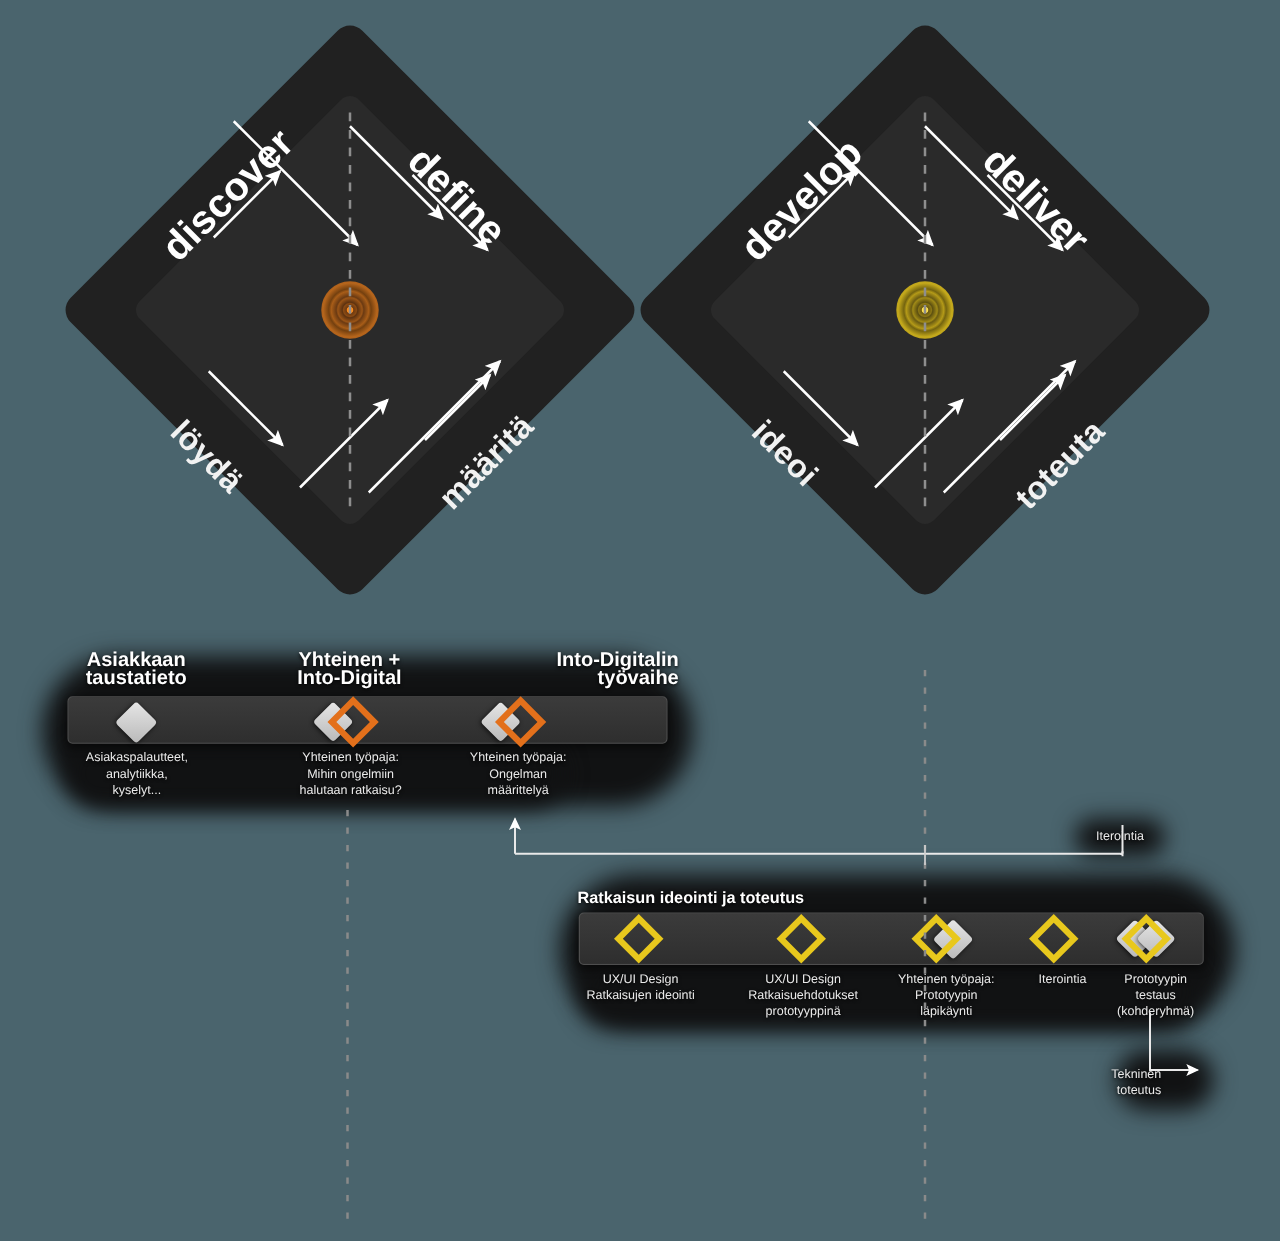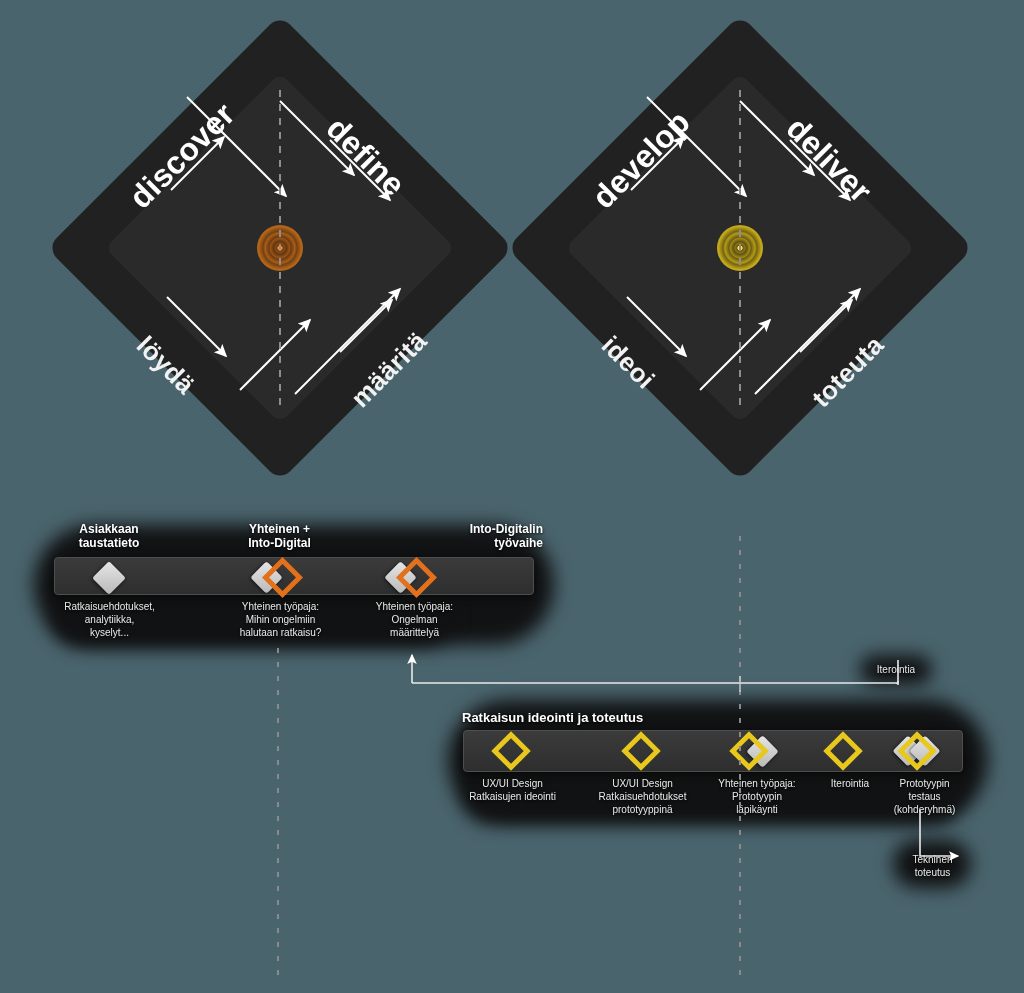--- a/index.html
+++ b/index.html
@@ -65,21 +65,21 @@
     border-radius:60px;
   }
   .tl-bar{
     position:absolute;
     background: linear-gradient(180deg,#3b3b3b 0%, #343434 55%, #2e2e2e 100%);
     border:1px solid #4e4e4e;
     border-radius:4px;
     box-shadow: 0 2px 8px rgba(0,0,0,.6);
   }
   .tl-title{
-    position:absolute; color:#fff; font-size:12px; font-weight:700;
+    position:absolute; color:#fff; font-size:16px; font-weight:700;
     line-height:14px; text-align:center; white-space:pre-line;
     text-shadow: 0 1px 3px #000;
   }
   .tl-cap{
     position:absolute; color:#eaeaea; font-size:10px; line-height:13px;
     text-align:center; white-space:pre-line; text-shadow:0 1px 3px #000;
   }
   .group-title{
     position:absolute; color:#fff; font-size:13px; font-weight:700;
     text-shadow:0 1px 3px #000; white-space:nowrap;
@@ -164,21 +164,21 @@
     <div class="tl-blob" style="left:34px; top:525px; width:520px; height:120px;"></div>
     <div class="tl-blob" style="left:52px; top:592px; width:400px; height:54px; border-radius:40px;"></div>
 
     <div class="tl-bar" style="left:54px; top:557px; width:480px; height:38px;"></div>
 
     <div class="mk" style="left:93px; top:562px; width:32px; height:32px;">
       <div class="dia solid-gray" style="left:4px; top:4px; width:24px; height:24px; border-radius:3px;"></div>
     </div>
     <div class="tl-title" style="left:44px; top:522px; width:130px;">Asiakkaan
 taustatieto</div>
-    <div class="tl-cap" style="left:42px; top:600px; width:135px;">Ratkaisuehdotukset,
+    <div class="tl-cap" style="left:42px; top:600px; width:135px;">Asiakaspalautteet,
 analytiikka,
 kyselyt...</div>
 
     <div class="mk" style="left:255px; top:560px; width:46px; height:36px;">
       <div class="dia solid-gray" style="left:0px; top:6px; width:23px; height:23px; border-radius:3px;"></div>
       <div class="dia out-orange" style="left:13px; top:3px; width:29px; height:29px;"></div>
     </div>
     <div class="tl-title" style="left:212px; top:522px; width:135px;">Yhteinen +
 Into-Digital</div>
     <div class="tl-cap" style="left:213px; top:600px; width:135px;">Yhteinen työpaja:
@@ -235,21 +235,21 @@
     <div class="mk" style="left:897px; top:734px; width:52px; height:36px;">
       <div class="dia solid-gray" style="left:0px; top:6px; width:22px; height:22px; border-radius:3px;"></div>
       <div class="dia solid-gray" style="left:17px; top:6px; width:22px; height:22px; border-radius:3px;"></div>
       <div class="dia out-yellow" style="left:6px; top:3px; width:28px; height:28px;"></div>
     </div>
     <div class="tl-cap" style="left:877px; top:777px; width:95px;">Prototyypin
 testaus
 (kohderyhmä)</div>
 
     <div class="side-note" style="left:866px; top:663px; width:60px;">Iterointia</div>
-    <div class="side-note" style="left:900px; top:853px; width:65px;">Tekninen
+    <div class="side-note" style="left:864px; top:853px; width:65px;text-align:right;">Tekninen
 toteutus</div>
   </div>
 
   <svg class="conn" viewBox="0 0 1024 993">
     <defs>
       <marker id="ah2" markerWidth="7" markerHeight="7" refX="5.6" refY="3" orient="auto">
         <path d="M0,0 L6.4,3 L0,6 L1.4,3 z" fill="#ffffff"></path>
       </marker>
     </defs>
 

